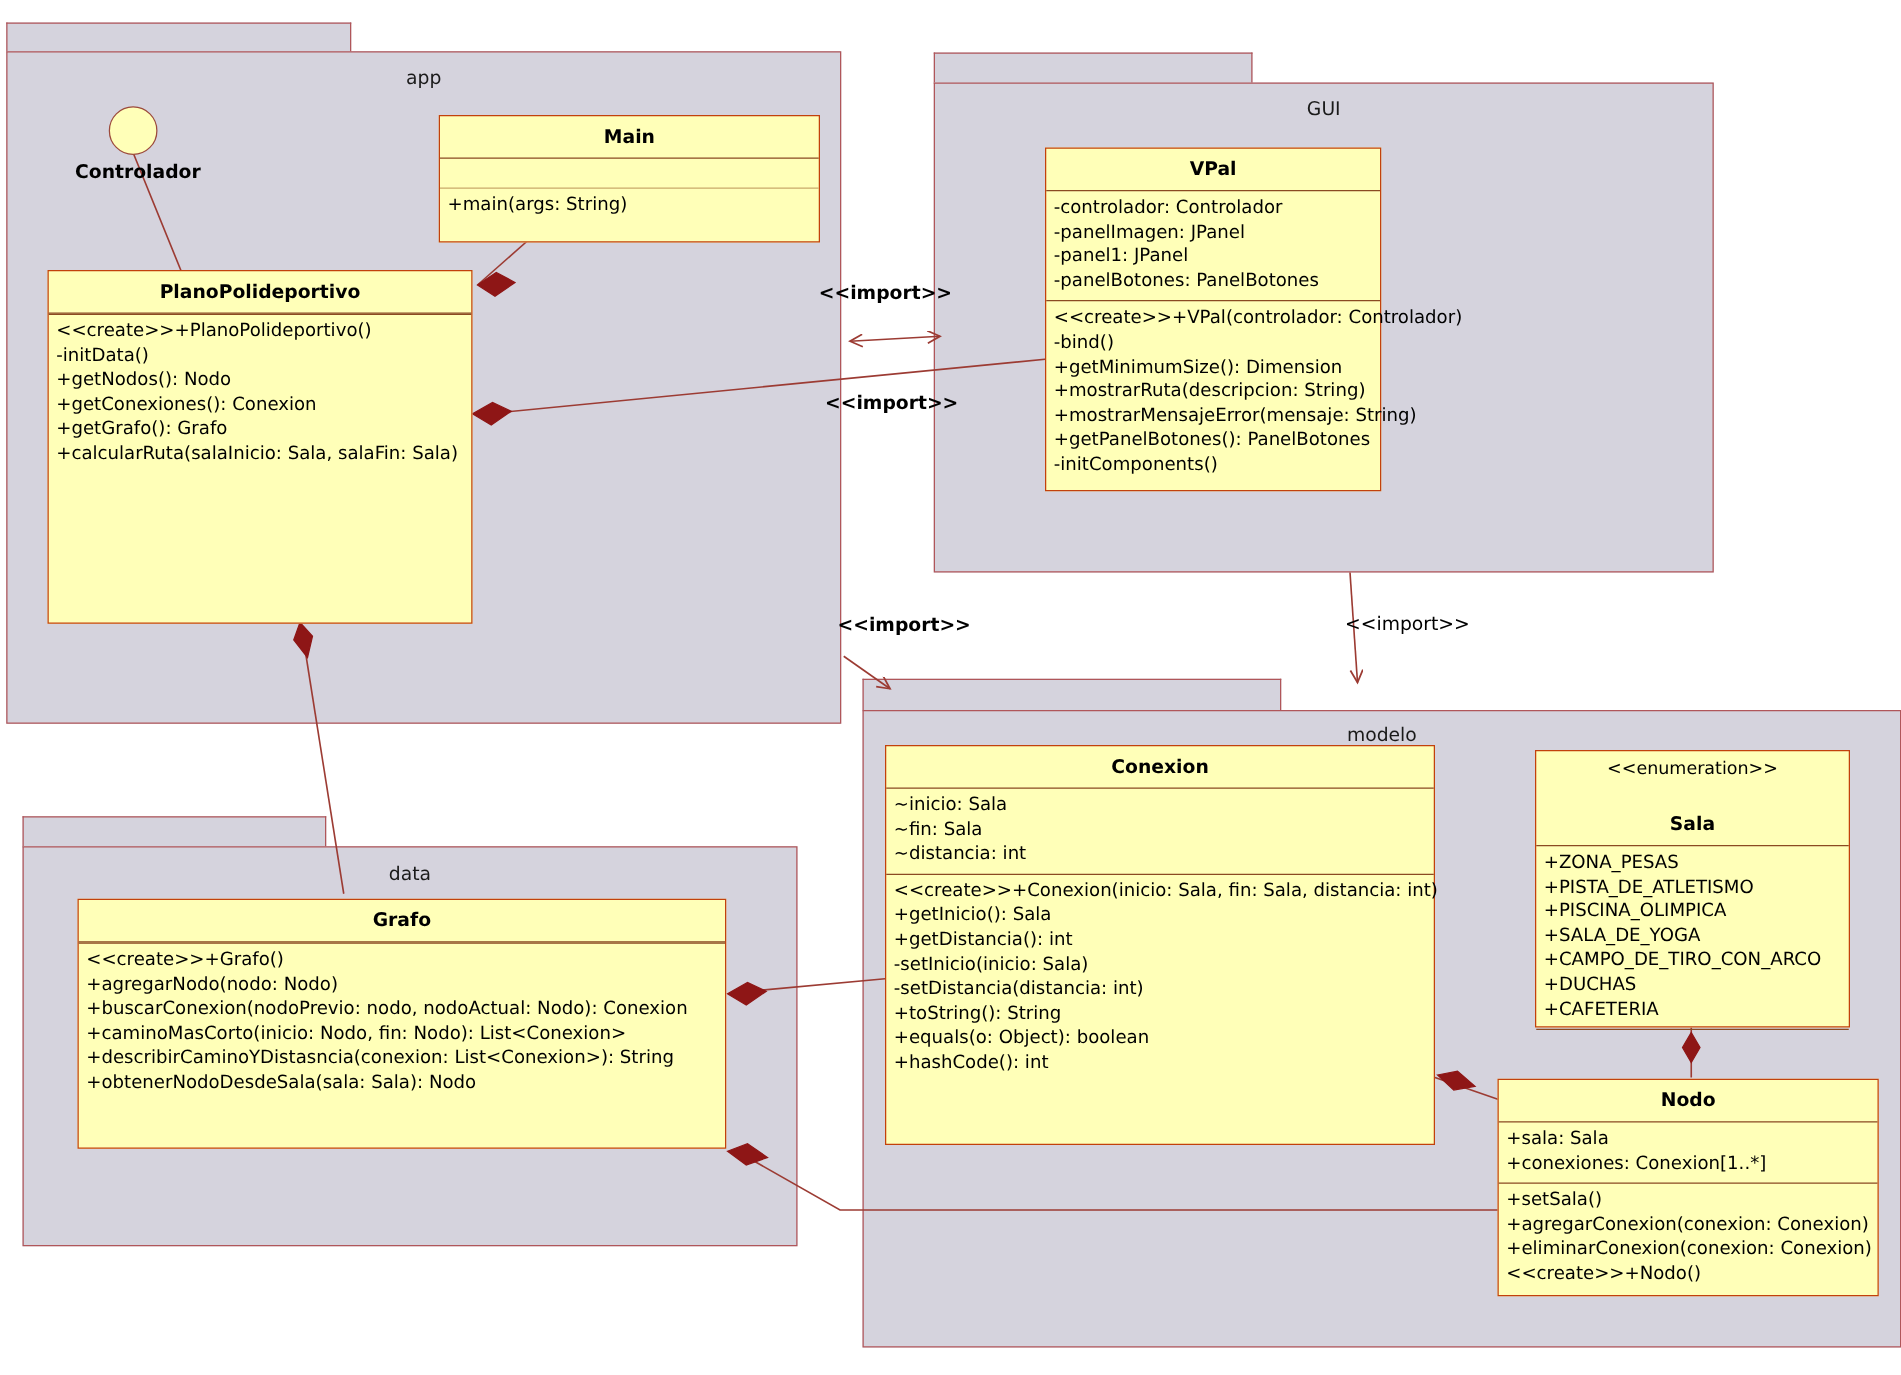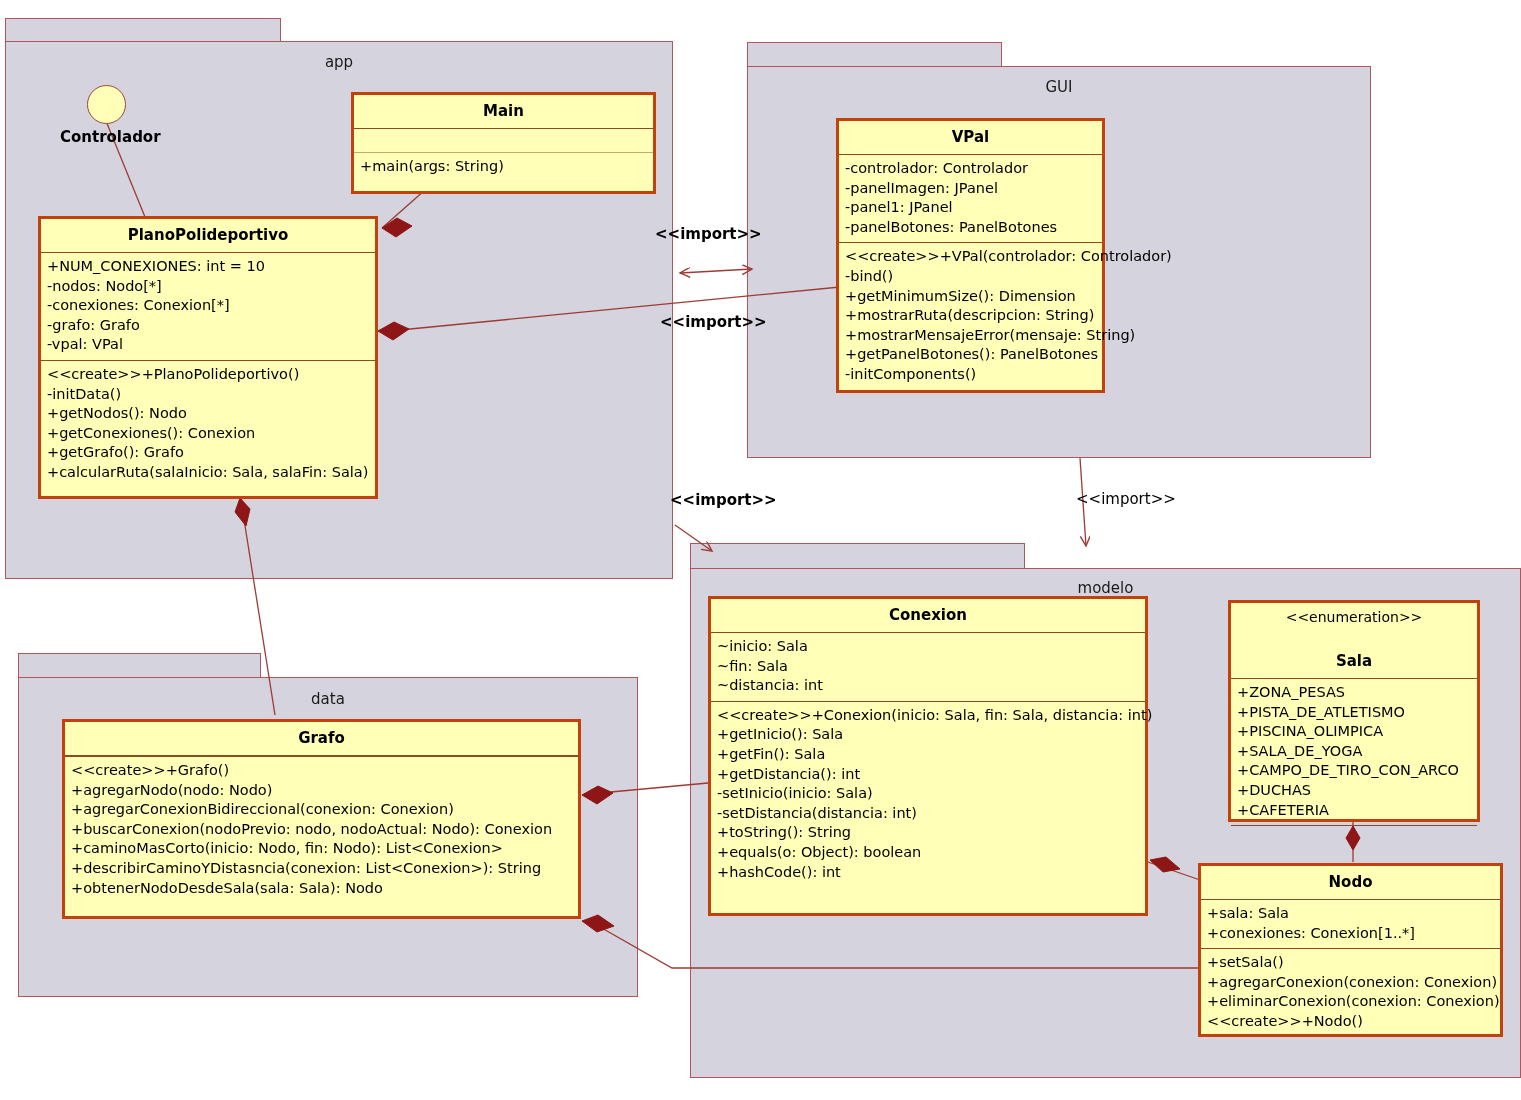--- a/index.html
+++ b/index.html
@@ -9,21 +9,21 @@
   #stage{position:absolute;left:0;top:0;width:1521px;height:1100px;overflow:hidden;}
   .pkg-tab{position:absolute;box-sizing:border-box;
            background:#d5d3dd;border:1px solid #b0565a;border-bottom:none;}
   .pkg-body{position:absolute;box-sizing:border-box;
             background:#d5d3dd;border:1px solid #b0565a;}
   .pkg-name{position:absolute;width:100%;text-align:center;
             font-size:15px;color:#1a1a1a;}
 
   
   .cls{position:absolute;box-sizing:border-box;background:#ffffb8;
-       border:3px solid #c2410c;}
+       border:1px solid #c2410c;}
   .cls-title{text-align:center;font-weight:bold;font-size:15px;color:#000;
              padding:7px 4px 8px 4px;}
   .cls-stereo{text-align:center;font-size:14px;color:#000;padding-top:6px;}
   .cls-stereo + .cls-title{padding-top:0;}
   .sep{height:0;border-top:1px solid #8a4a22;}
   .sep-faint{height:0;border-top:1px solid #c9a96a;}
   .cmp{padding:4px 6px 5px 6px;}
   .cmp div{font-size:14.5px;color:#000;line-height:19.6px;white-space:nowrap;}
   .cmp.empty{height:14px;}
 
@@ -115,27 +115,20 @@
     <div class="cmp empty"></div>
     <div class="sep-faint"></div>
     <div class="cmp">
       <div><span class="ul">+main(args: String)</span></div>
     </div>
   </div>
 
   <div class="cls" style="left:38px;top:216px;width:340px;height:283px;">
     <div class="cls-title">PlanoPolideportivo</div>
     <div class="sep"></div>
-    <div class="cmp">
-      <div>+NUM_CONEXIONES: int = 10</div>
-      <div>-nodos: Nodo[*]</div>
-      <div>-conexiones: Conexion[*]</div>
-      <div>-grafo: Grafo</div>
-      <div>-vpal: VPal</div>
-    </div>
     <div class="sep"></div>
     <div class="cmp">
       <div>&lt;&lt;create&gt;&gt;+PlanoPolideportivo()</div>
       <div>-initData()</div>
       <div>+getNodos(): Nodo</div>
       <div>+getConexiones(): Conexion</div>
       <div>+getGrafo(): Grafo</div>
       <div>+calcularRuta(salaInicio: Sala, salaFin: Sala)</div>
     </div>
   </div>
@@ -161,41 +154,39 @@
     </div>
   </div>
 
   <div class="cls" style="left:62px;top:719px;width:519px;height:200px;">
     <div class="cls-title">Grafo</div>
     <div class="sep"></div>
     <div class="sep"></div>
     <div class="cmp">
       <div>&lt;&lt;create&gt;&gt;+Grafo()</div>
       <div>+agregarNodo(nodo: Nodo)</div>
-      <div>+agregarConexionBidireccional(conexion: Conexion)</div>
       <div>+buscarConexion(nodoPrevio: nodo, nodoActual: Nodo): Conexion</div>
       <div>+caminoMasCorto(inicio: Nodo, fin: Nodo): List&lt;Conexion&gt;</div>
       <div>+describirCaminoYDistasncia(conexion: List&lt;Conexion&gt;): String</div>
       <div>+obtenerNodoDesdeSala(sala: Sala): Nodo</div>
     </div>
   </div>
 
   <div class="cls" style="left:708px;top:596px;width:440px;height:320px;">
     <div class="cls-title">Conexion</div>
     <div class="sep"></div>
     <div class="cmp">
       <div>~inicio: Sala</div>
       <div>~fin: Sala</div>
       <div>~distancia: int</div>
     </div>
     <div class="sep"></div>
     <div class="cmp">
       <div>&lt;&lt;create&gt;&gt;+Conexion(inicio: Sala, fin: Sala, distancia: int)</div>
       <div>+getInicio(): Sala</div>
-      <div>+getFin(): Sala</div>
       <div>+getDistancia(): int</div>
       <div>-setInicio(inicio: Sala)</div>
       <div>-setDistancia(distancia: int)</div>
       <div>+toString(): String</div>
       <div>+equals(o: Object): boolean</div>
       <div>+hashCode(): int</div>
     </div>
   </div>
 
   <div class="cls" style="left:1228px;top:600px;width:252px;height:222px;">

